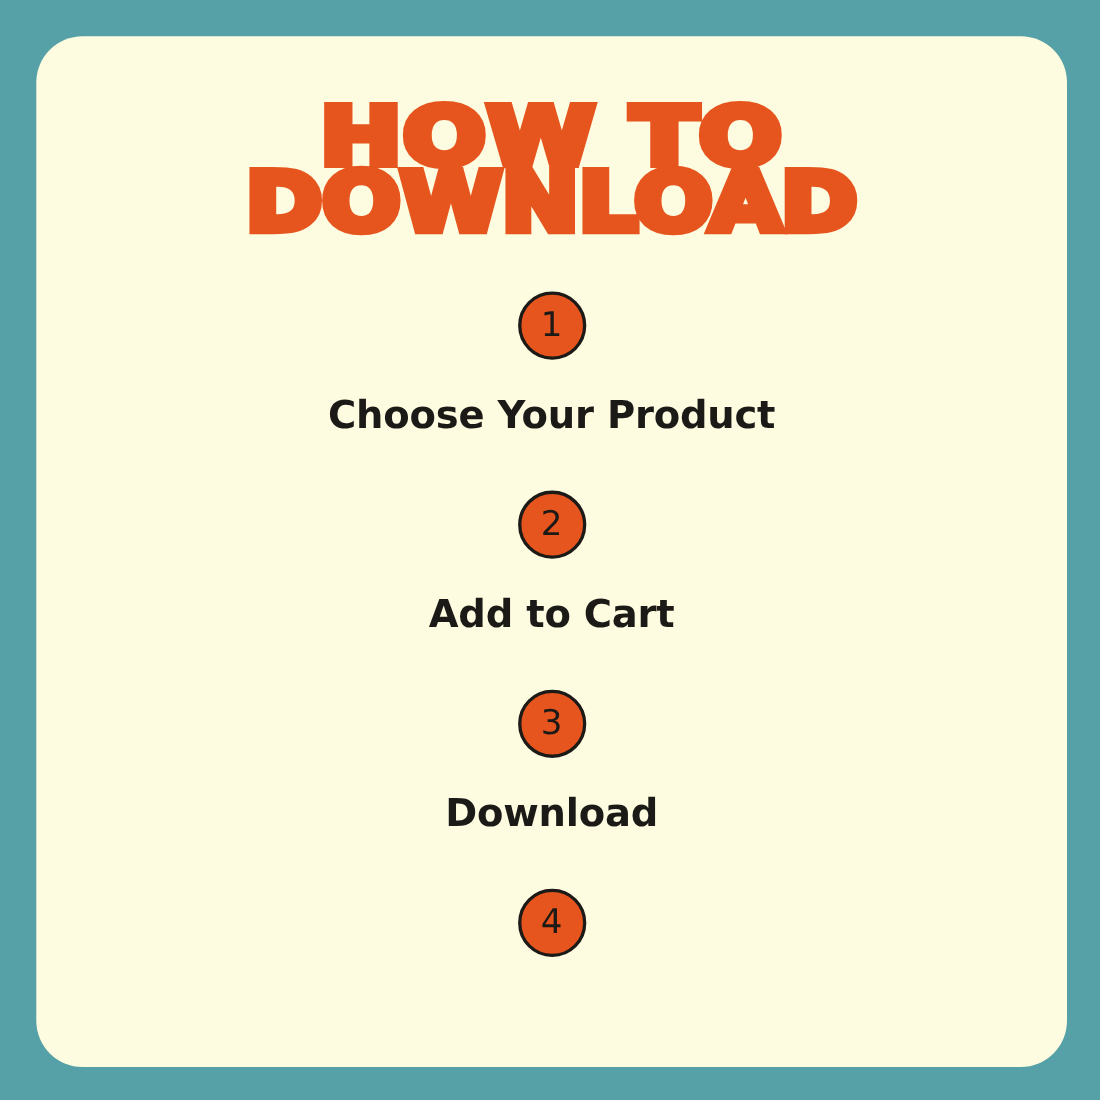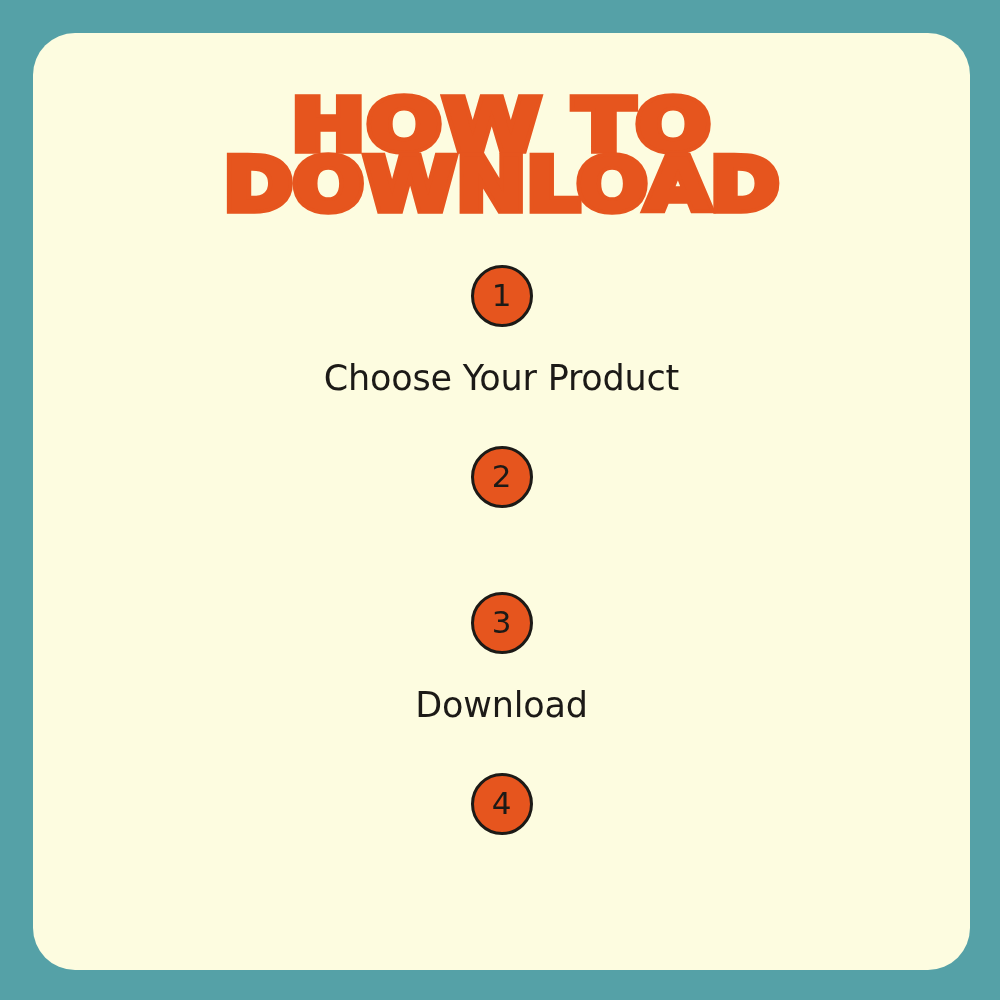--- a/index.html
+++ b/index.html
@@ -98,21 +98,21 @@
     font-weight: 400;
     line-height: 1;
     position: relative;
     top: -1px;
   }
   .step-label {
     display: block;
     color: #1c1a17;
     font-family: "DejaVu Sans", sans-serif;
     font-size: 35px;
-    font-weight: 400;
+    font-weight: 700;
     letter-spacing: -0.2px;
     line-height: 1;
     white-space: nowrap;
   }
   .step-1 .step-badge { margin-bottom: 0; }
   .step-gap-badge-label { height: 34px; }
   .step-gap-block { height: 50px; }
 </style>
 </head>
 <body>
@@ -138,20 +138,21 @@
         <span class="step-label">Choose Your Product</span>
       </div>
 
       <div class="step-gap-block"></div>
 
       <div class="step step-2">
         <span class="step-badge">
           <span class="step-number">2</span>
         </span>
         <div class="step-gap-badge-label"></div>
+        <span class="step-label">Add to Cart</span>
       </div>
 
       <div class="step-gap-block"></div>
 
       <div class="step step-3">
         <span class="step-badge">
           <span class="step-number">3</span>
         </span>
         <div class="step-gap-badge-label"></div>
         <span class="step-label">Download</span>

